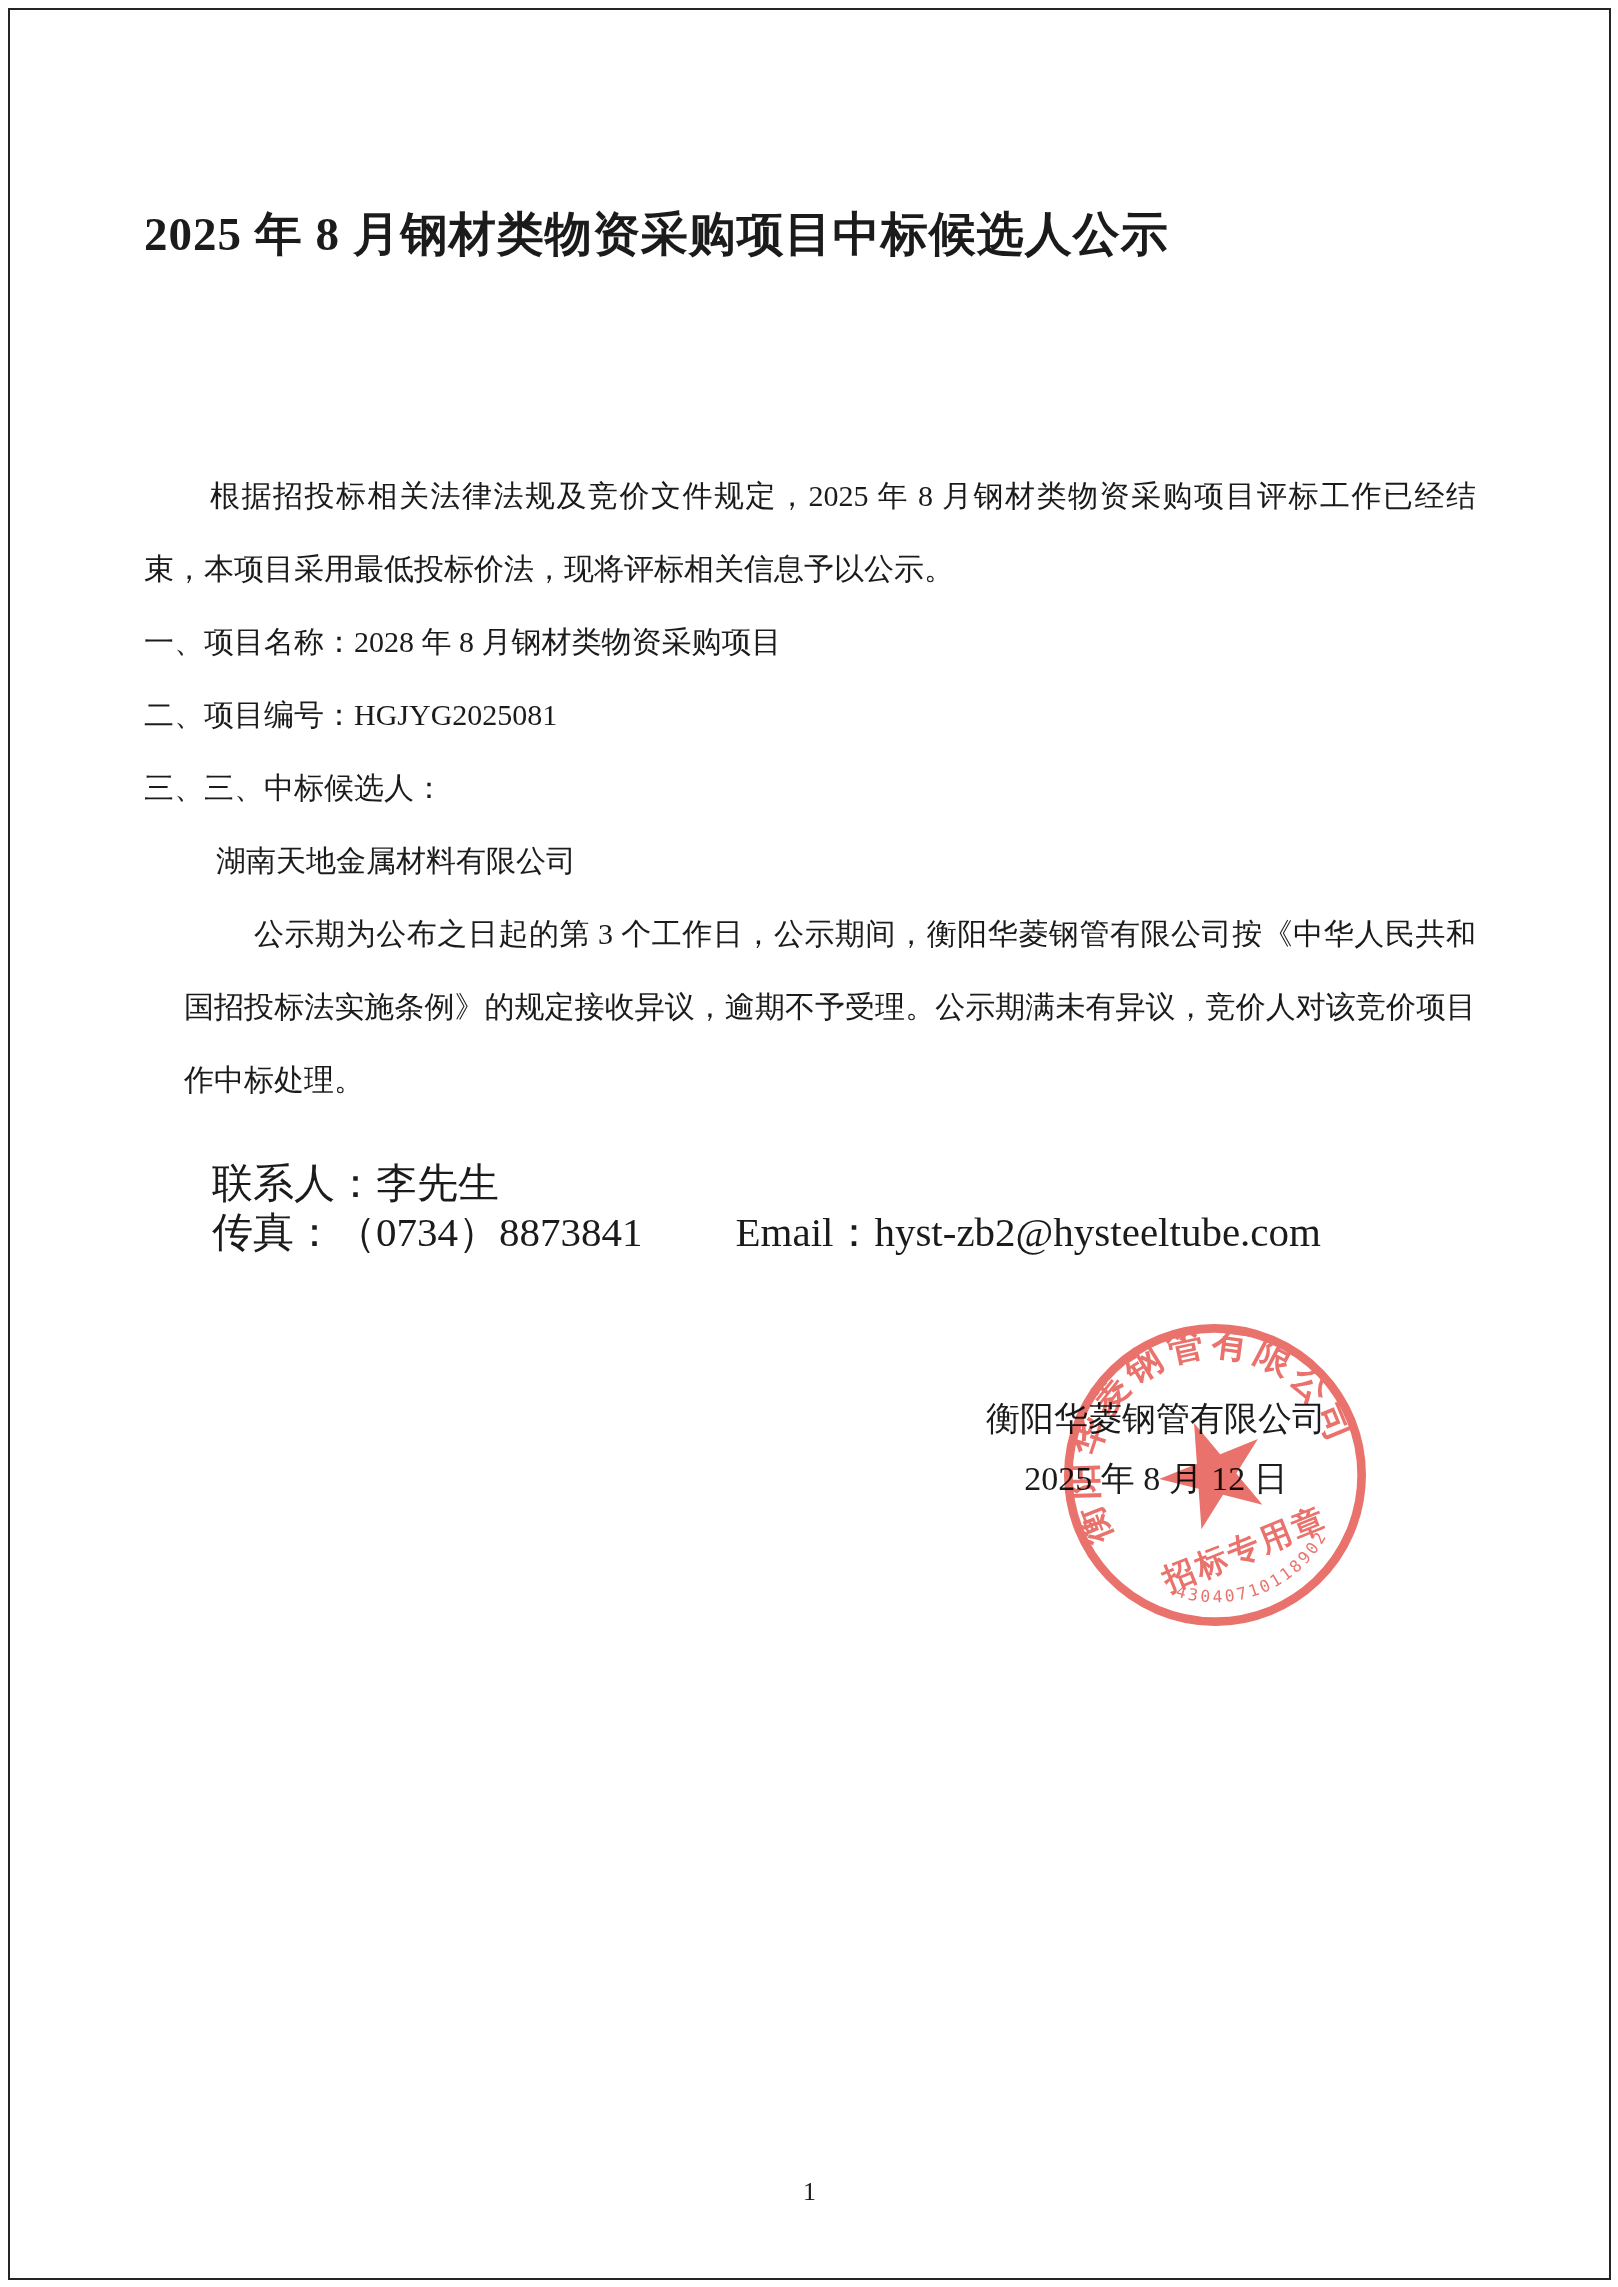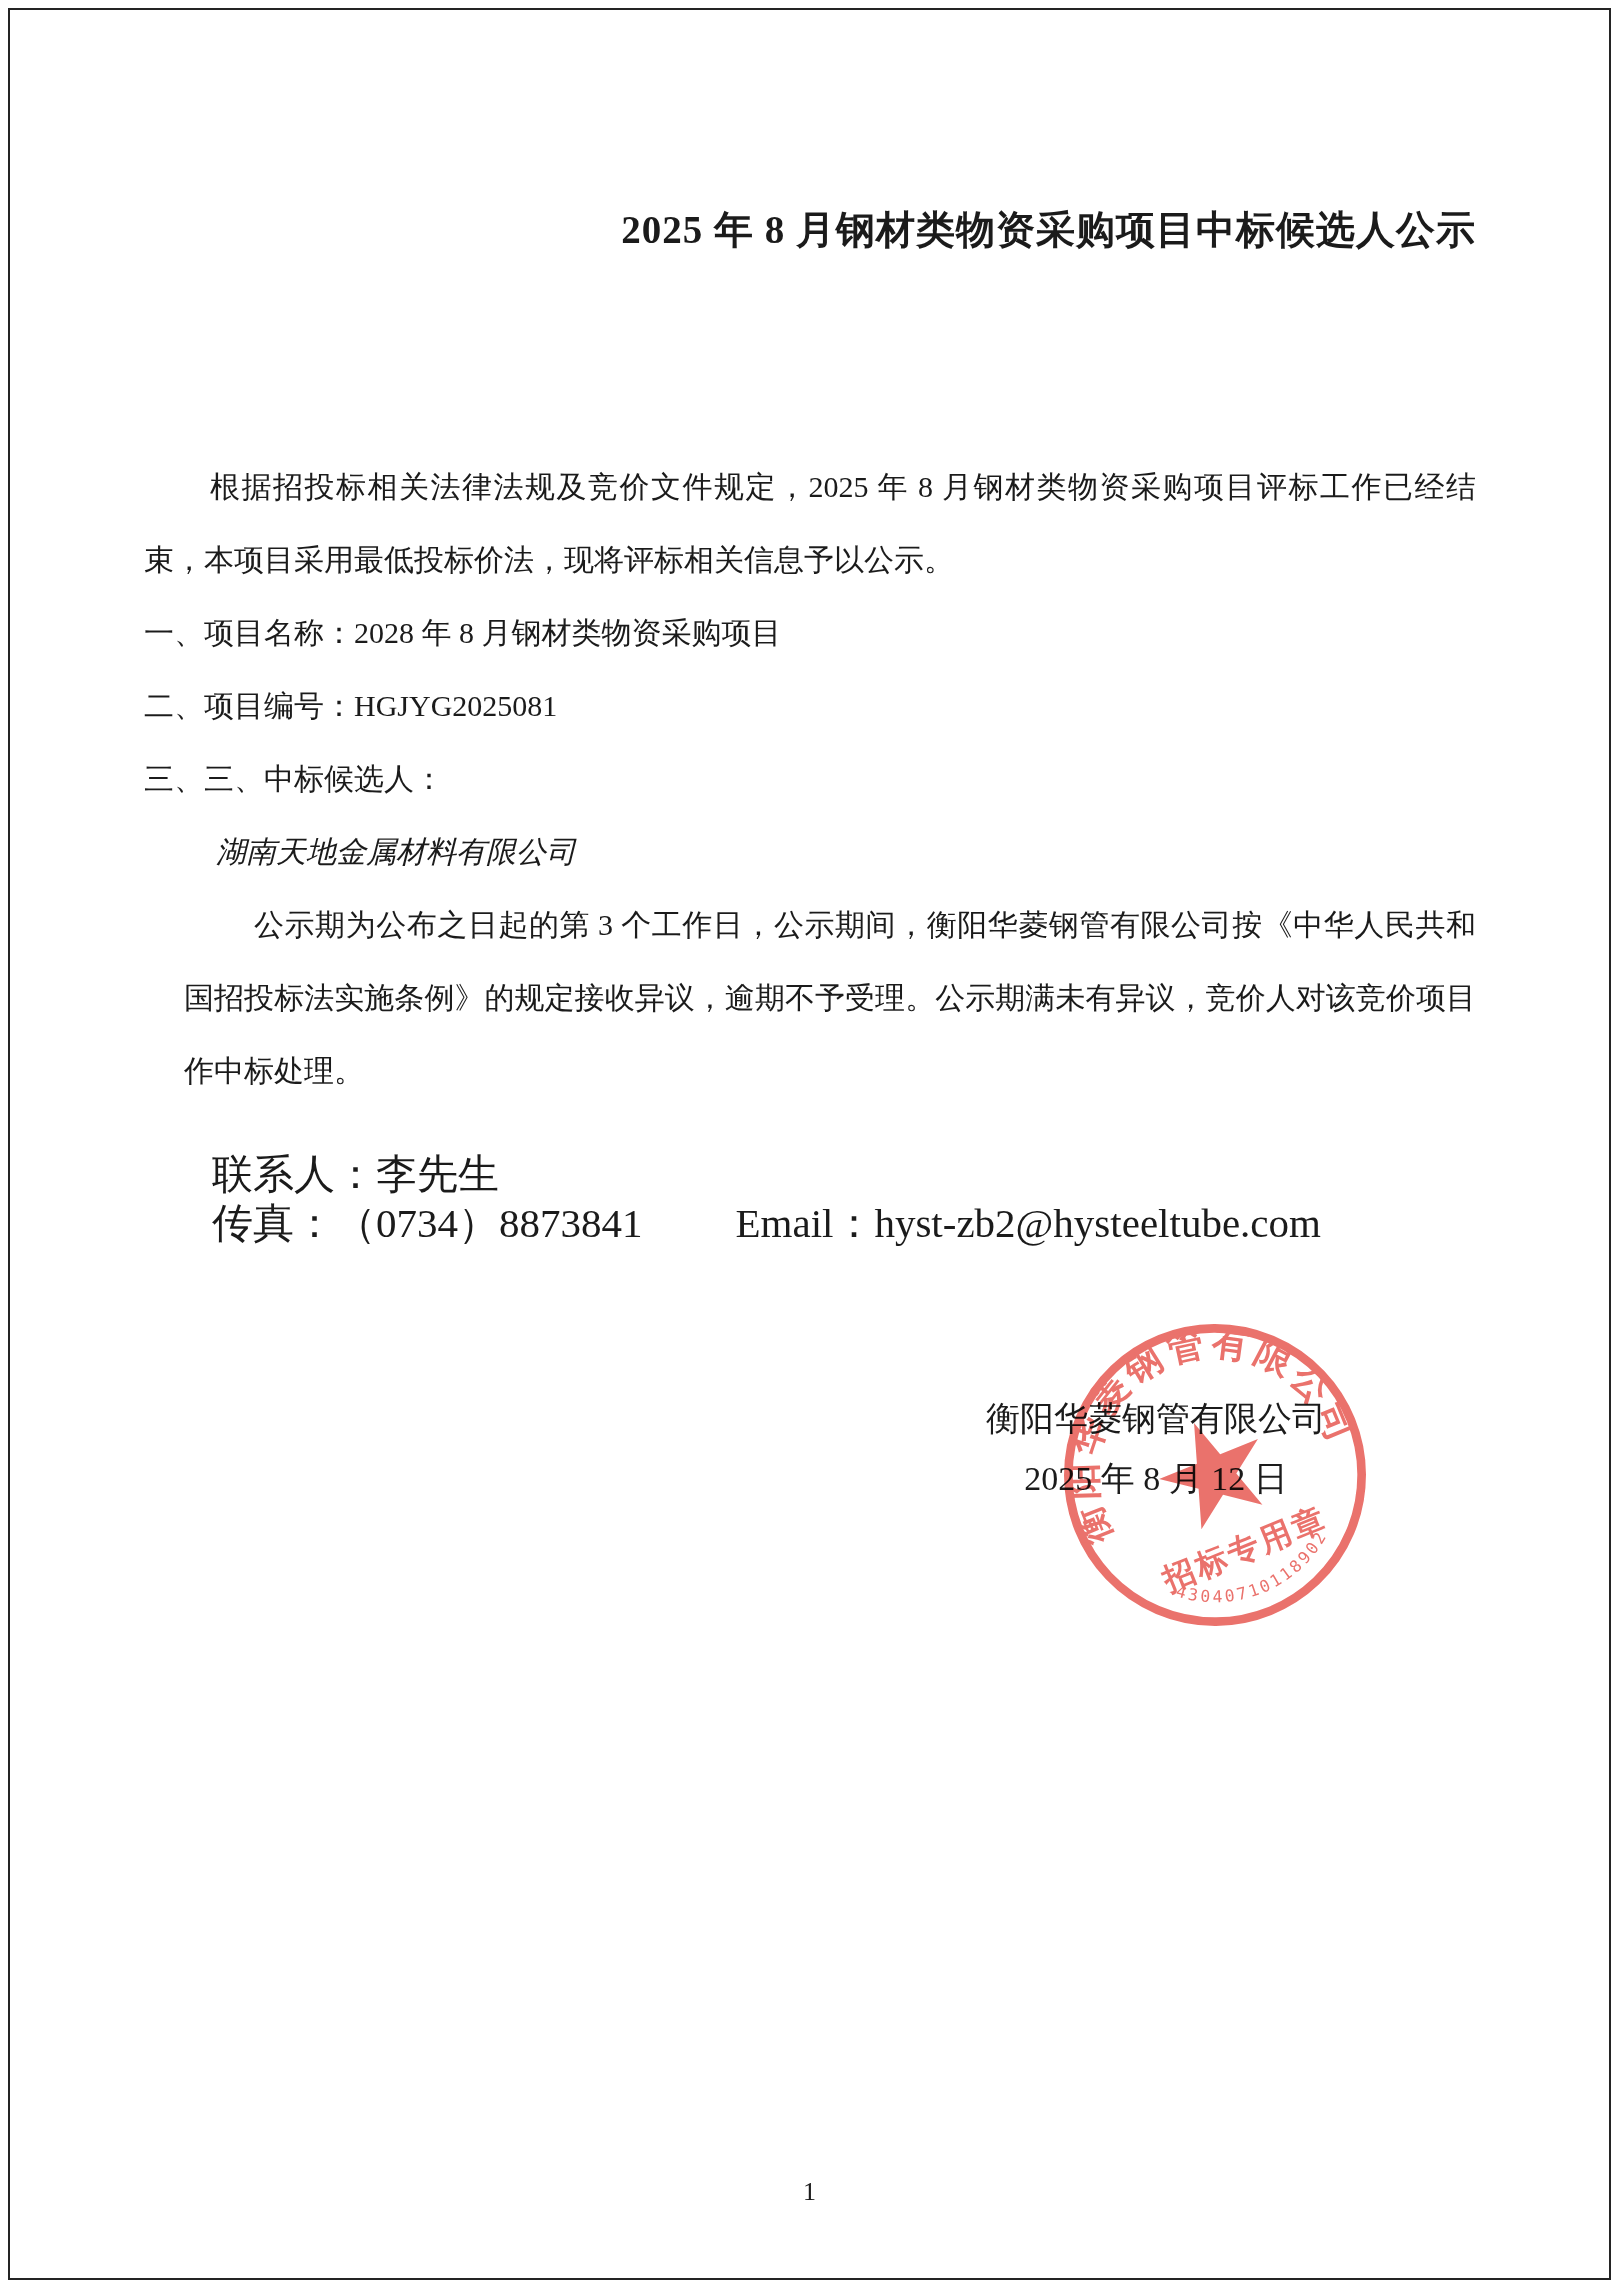--- a/index.html
+++ b/index.html
@@ -5,27 +5,27 @@
   * { margin:0; padding:0; box-sizing:border-box; }
   html, body { width:1619px; height:2288px; background:#ffffff; }
   .page {
     position:relative; width:1619px; height:2288px; background:#ffffff;
     font-family:"Liberation Serif","DejaVu Serif",serif;
     color:#1b1b1b; overflow:hidden;
   }
   .scan-frame { position:absolute; inset:7.8px; border:2px solid #242424; }
   .content { position:absolute; left:144px; top:203px; width:1332px; }
   .doc-title {
-    text-align:right; font-size:39px; font-weight:700;
+    text-align:left; font-size:47px; font-weight:700;
     letter-spacing:1px; margin-bottom:193px;
   }
   .para { font-size:30px; line-height:73px; }
   .intro  { text-indent:66px; text-align:justify; }
   .notice { text-indent:70px; text-align:justify;margin-left:40px; }
-  .candidate { padding-left:72px;font-style:italic; }
+  .candidate { padding-left:72px; }
   .contact { margin-top:43px; padding-left:68px; font-size:41px; line-height:49px; }
   .contact-row { white-space:nowrap; }
   .email-label { margin-left:93px;text-align:right; }
   .signature {
     position:absolute; top:1389px; left:956px; width:400px;
     text-align:center; font-size:34px; line-height:60px;
   }
   .stamp {
     position:absolute; left:1051px; top:1311px; width:328px; height:328px;
     transform:rotate(-22deg); mix-blend-mode:multiply; opacity:0.9;

